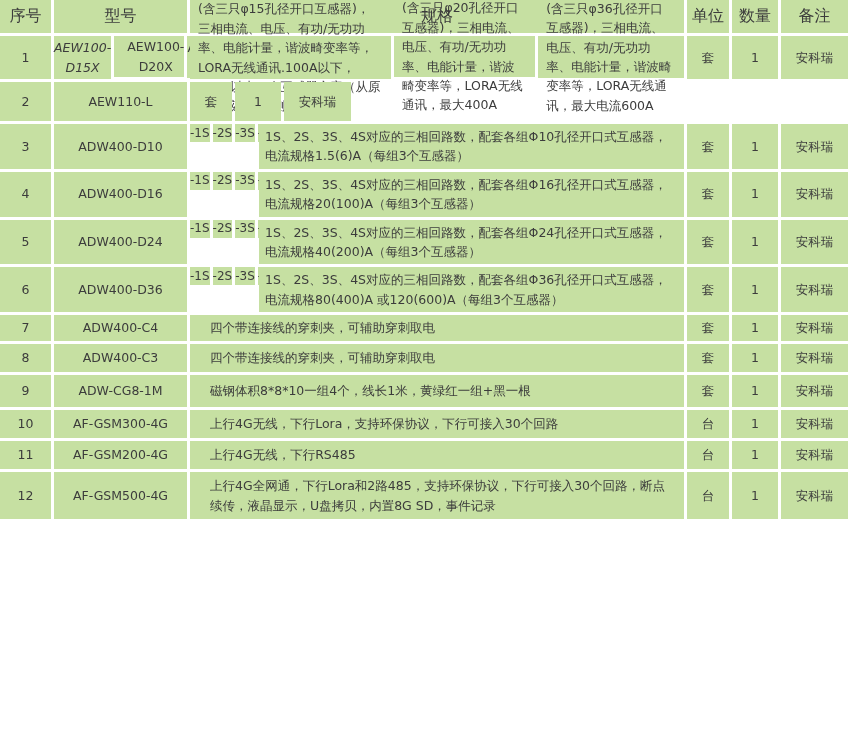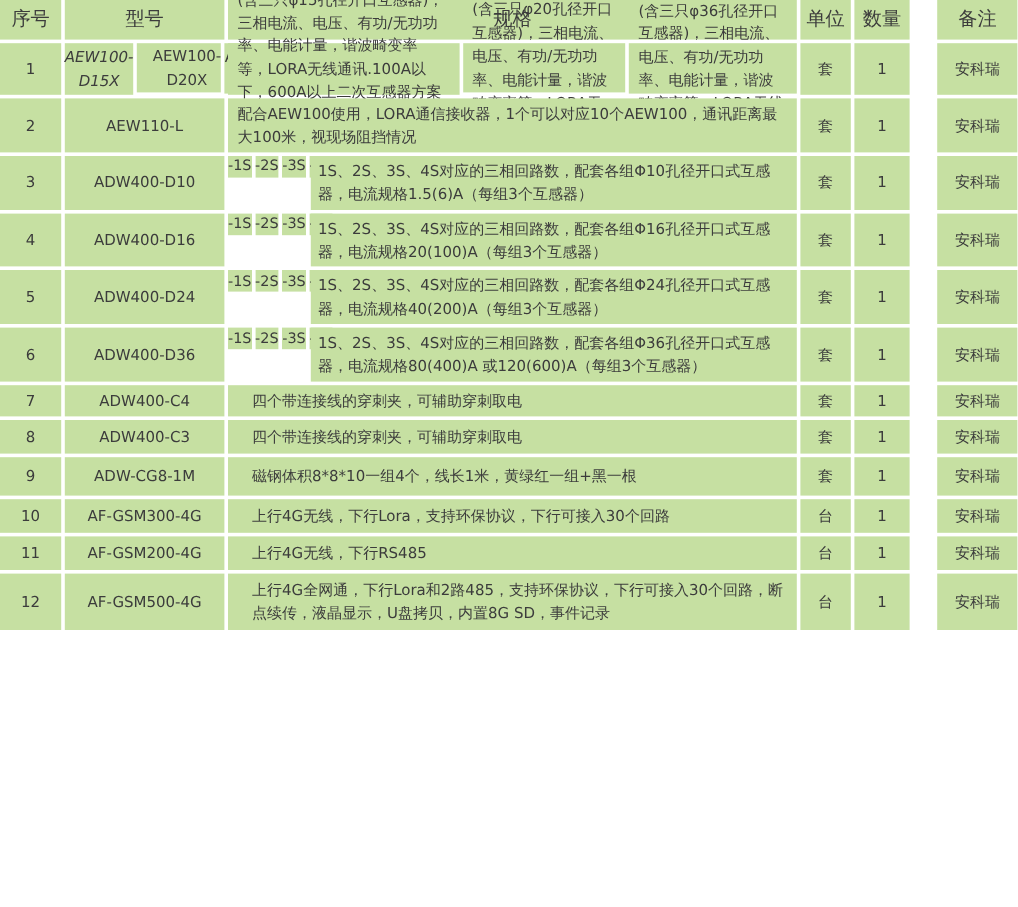--- a/index.html
+++ b/index.html
@@ -34,21 +34,21 @@
   .c-no{width:51px;flex:none;}
   .c-model{width:133px;flex:none;}
   .c-spec{
     flex:1;
     justify-content:flex-start;
     text-align:left;
     padding:3px 10px 3px 8px;
   }
   .c-unit{width:42px;flex:none;}
   .c-qty{width:46px;flex:none;}
-  .c-remark{width:67px;flex:none;margin-left:20px;}
+  .c-remark{width:67px;flex:none;}
   .c-spec-h{flex:1;}
   .subcol{display:flex;flex-direction:row;gap:3px;flex:none;}
   .c-model-col{width:133px;}
   .c-spec-col{flex:1;}
   .c-spec-col .cell{
     justify-content:flex-start;
     text-align:left;
     padding:3px 10px 3px 8px;
   }
   .spec-split{flex:1;display:flex;gap:3px;justify-content:center;}
@@ -89,21 +89,20 @@
           <div class="cell" style="height: 41px;">(含三只φ20孔径开口互感器)，三相电流、电压、有功/无功功率、电能计量，谐波畸变率等，LORA无线通讯，最大400A</div>
           <div class="cell" style="height: 42px;">(含三只φ36孔径开口互感器)，三相电流、电压、有功/无功功率、电能计量，谐波畸变率等，LORA无线通讯，最大电流600A</div>
         </div>
         <div class="cell c-unit">套</div>
         <div class="cell c-qty">1</div>
         <div class="cell c-remark">安科瑞</div>
       </div>
       <div class="row" style="min-height: 39px;">
         <div class="cell c-no">2</div>
         <div class="cell c-model">AEW110-L</div>
-        <div class="cell c-spec">配合AEW100使用，LORA通信接收器，1个可以对应10个AEW100，通讯距离最大100米，视现场阻挡情况</div>
         <div class="cell c-unit">套</div>
         <div class="cell c-qty">1</div>
         <div class="cell c-remark">安科瑞</div>
       </div>
       <div class="row">
         <div class="cell c-no">3</div>
         <div class="cell c-model">ADW400-D10</div>
         <div class="spec-split">
           <div class="subcol c-suffix-col">
             <div class="cell c-suffix">-1S</div>

